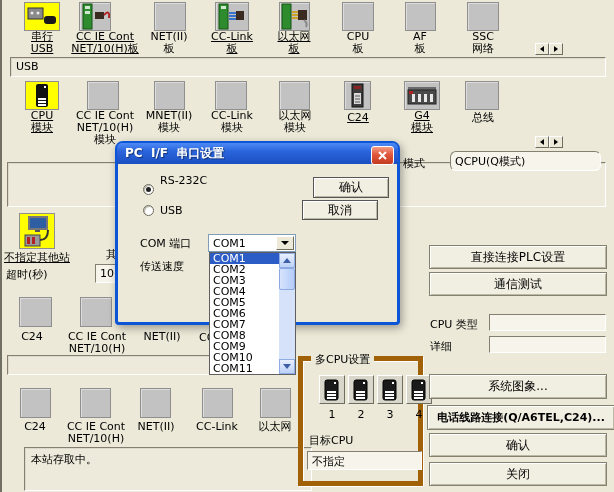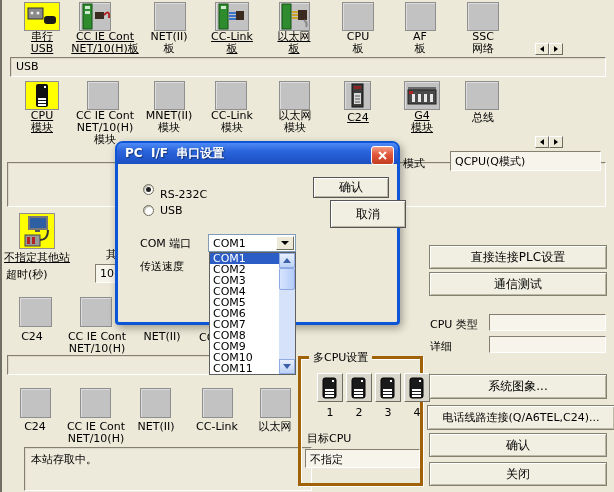--- a/index.html
+++ b/index.html
@@ -16,21 +16,21 @@
           box-shadow:inset 1px 1px 0 rgba(0,0,0,0.07);box-sizing:border-box;}
   .fieldbox{background:#F7F5EB;border:1px solid;border-color:#857F72 #FFFFFF #FFFFFF #857F72;
           box-sizing:border-box;font-size:11px;padding:2px 0 0 4px;white-space:nowrap;overflow:hidden;}
   .xpbtn{background:#F1EFE2;border:1px solid #84826F;box-shadow:inset 1px 1px 0 #FFFFFF,inset -1px -1px 0 #BBB8A6;
          display:flex;align-items:center;justify-content:center;font-size:12px;box-sizing:border-box;white-space:nowrap;}
   .navbtn{width:14px;height:12px;background:#ECE9D8;border:1px solid;border-color:#FFFFFF #6F6D5F #6F6D5F #FFFFFF;
           display:flex;align-items:center;justify-content:center;box-sizing:border-box;}
   .tri-l{width:0;height:0;border-top:3px solid transparent;border-bottom:3px solid transparent;border-right:4px solid #000;}
   .tri-r{width:0;height:0;border-top:3px solid transparent;border-bottom:3px solid transparent;border-left:4px solid #000;}
   .tri-d{width:0;height:0;border-left:4px solid transparent;border-right:4px solid transparent;border-top:4px solid #000;}
-  .group{border:3px solid #a16207;box-shadow:1px 1px 0 #FFFFFF,inset 1px 1px 0 #FFFFFF;box-sizing:border-box;}
+  .group{border:5px solid #a16207;box-shadow:1px 1px 0 #FFFFFF,inset 1px 1px 0 #FFFFFF;box-sizing:border-box;}
   .grouptitle{position:absolute;top:-8px;left:8px;background:#ECE9D8;padding:0 4px;font-size:11px;line-height:13px;}
   .cpubtn{width:26px;height:29px;background:#D9D6CC;border:1px solid;border-color:#FFFFFF #6F6D5F #6F6D5F #FFFFFF;
           display:flex;align-items:center;justify-content:center;box-sizing:border-box;}
   
   #dialog{left:113px;top:141px;width:285px;height:184px;background:#ECE9D8;z-index:20;
           border:3px solid #0B55D6;border-radius:8px 8px 4px 4px;box-sizing:border-box;
           box-shadow:2px 3px 8px rgba(0,0,0,0.35);}
   #dlg-title{position:absolute;left:-1px;top:-1px;right:-1px;height:21px;border-radius:5px 5px 0 0;
           background:linear-gradient(180deg,#4E8AF5 0%,#2A64DC 40%,#1B4FC2 100%);
           display:flex;align-items:center;padding-left:8px;color:#fff;font-weight:bold;font-size:12px;
@@ -210,21 +210,21 @@
 
   <div class="abs navbtn" style="left:533px;top:136px;">
       <div class="tri-l"></div>
     </div>
   <div class="abs navbtn" style="left:547px;top:136px;">
       <div class="tri-r"></div>
     </div>
 
   <div class="abs sunken" style="left:5px;top:162px;width:599px;height:45px;"></div>
   <div class="abs" style="left:401px;top:156px;">模式</div>
-  <div class="abs fieldbox" style="left:448px;top:151px;width:151px;height:20px;">QCPU(Q模式)</div>
+  <div class="abs fieldbox" style="left:448px;top:151px;width:151px;height:20px;border-radius:6px;">QCPU(Q模式)</div>
 
   <div class="abs icon-yellow" style="left:17px;top:213px;width:36px;height:36px;">
     <svg width="34" height="34">
         <rect x="8" y="2" width="20" height="14" fill="#777"></rect>
         <rect x="10" y="4" width="16" height="10" fill="#2E5FA3"></rect>
         <rect x="15" y="16" width="5" height="2" fill="#555"></rect>
         <rect x="5" y="21" width="15" height="11" fill="#9A9A9A" stroke="#444"></rect>
         <rect x="7" y="23" width="3" height="7" fill="#B22222"></rect>
         <rect x="12" y="23" width="3" height="7" fill="#B22222"></rect>
         <path d="M20 26 q8 0 8 -10" stroke="#333" fill="none" stroke-width="2"></path>
@@ -323,41 +323,41 @@
     <div class="abs fieldbox" style="left:4px;top:90px;width:115px;height:19px;">不指定</div>
   </div>
 
   <div class="abs xpbtn" style="left:427px;top:272px;width:178px;height:24px;">通信测试</div>
   <div class="abs xpbtn" style="left:427px;top:245px;width:178px;height:24px;">直接连接PLC设置</div>
   <div class="abs" style="left:428px;top:317px;">CPU 类型</div>
   <div class="abs fieldbox" style="left:487px;top:314px;width:117px;height:17px;"></div>
   <div class="abs" style="left:428px;top:339px;">详细</div>
   <div class="abs fieldbox" style="left:487px;top:336px;width:117px;height:17px;"></div>
   <div class="abs xpbtn" style="left:427px;top:374px;width:178px;height:25px;">系统图象...</div>
-  <div class="abs xpbtn" style="left:425px;top:405px;width:188px;height:25px;font-size:11px;">电话线路连接(Q/A6TEL,C24)...</div>
+  <div class="abs xpbtn" style="left:425px;top:405px;width:188px;height:25px;font-size:11px;font-weight:bold;">电话线路连接(Q/A6TEL,C24)...</div>
   <div class="abs xpbtn" style="left:427px;top:433px;width:178px;height:24px;">确认</div>
   <div class="abs xpbtn" style="left:427px;top:462px;width:178px;height:24px;">关闭</div>
 
   <div class="abs" id="dialog">
     <div id="dlg-title">
       <span>PC  I/F  串口设置</span>
     </div>
     <div id="dlg-close">
       <svg width="11" height="11">
           <path d="M2 2 L9 9 M9 2 L2 9" stroke="#fff" stroke-width="2"></path>
         </svg>
     </div>
 
     <div class="radio on" style="left:25px;top:40px;"></div>
-    <div class="abs" style="left:42px;top:44px;">RS-232C</div>
+    <div class="abs" style="left:42px;top:30px;">RS-232C</div>
     <div class="radio" style="left:25px;top:61px;"></div>
     <div class="abs" style="left:42px;top:60px;">USB</div>
 
     <div class="abs xpbtn" style="left:195px;top:33px;width:76px;height:21px;border:1px solid #555;">确认</div>
-    <div class="abs xpbtn" style="left:212px;top:56px;width:76px;height:28px;border:1px solid #555;">取消</div>
+    <div class="abs xpbtn" style="left:184px;top:56px;width:76px;height:20px;border:1px solid #555;">取消</div>
 
     <div class="abs" style="left:22px;top:92px;">COM 端口</div>
     <div class="abs combo" style="left:90px;top:90px;width:88px;height:18px;">
       <span class="val">COM1</span>
       <span class="drop">
           <span class="tri-d"></span>
         </span>
     </div>
 
     <div class="abs" style="left:22px;top:115px;">传送速度</div>

